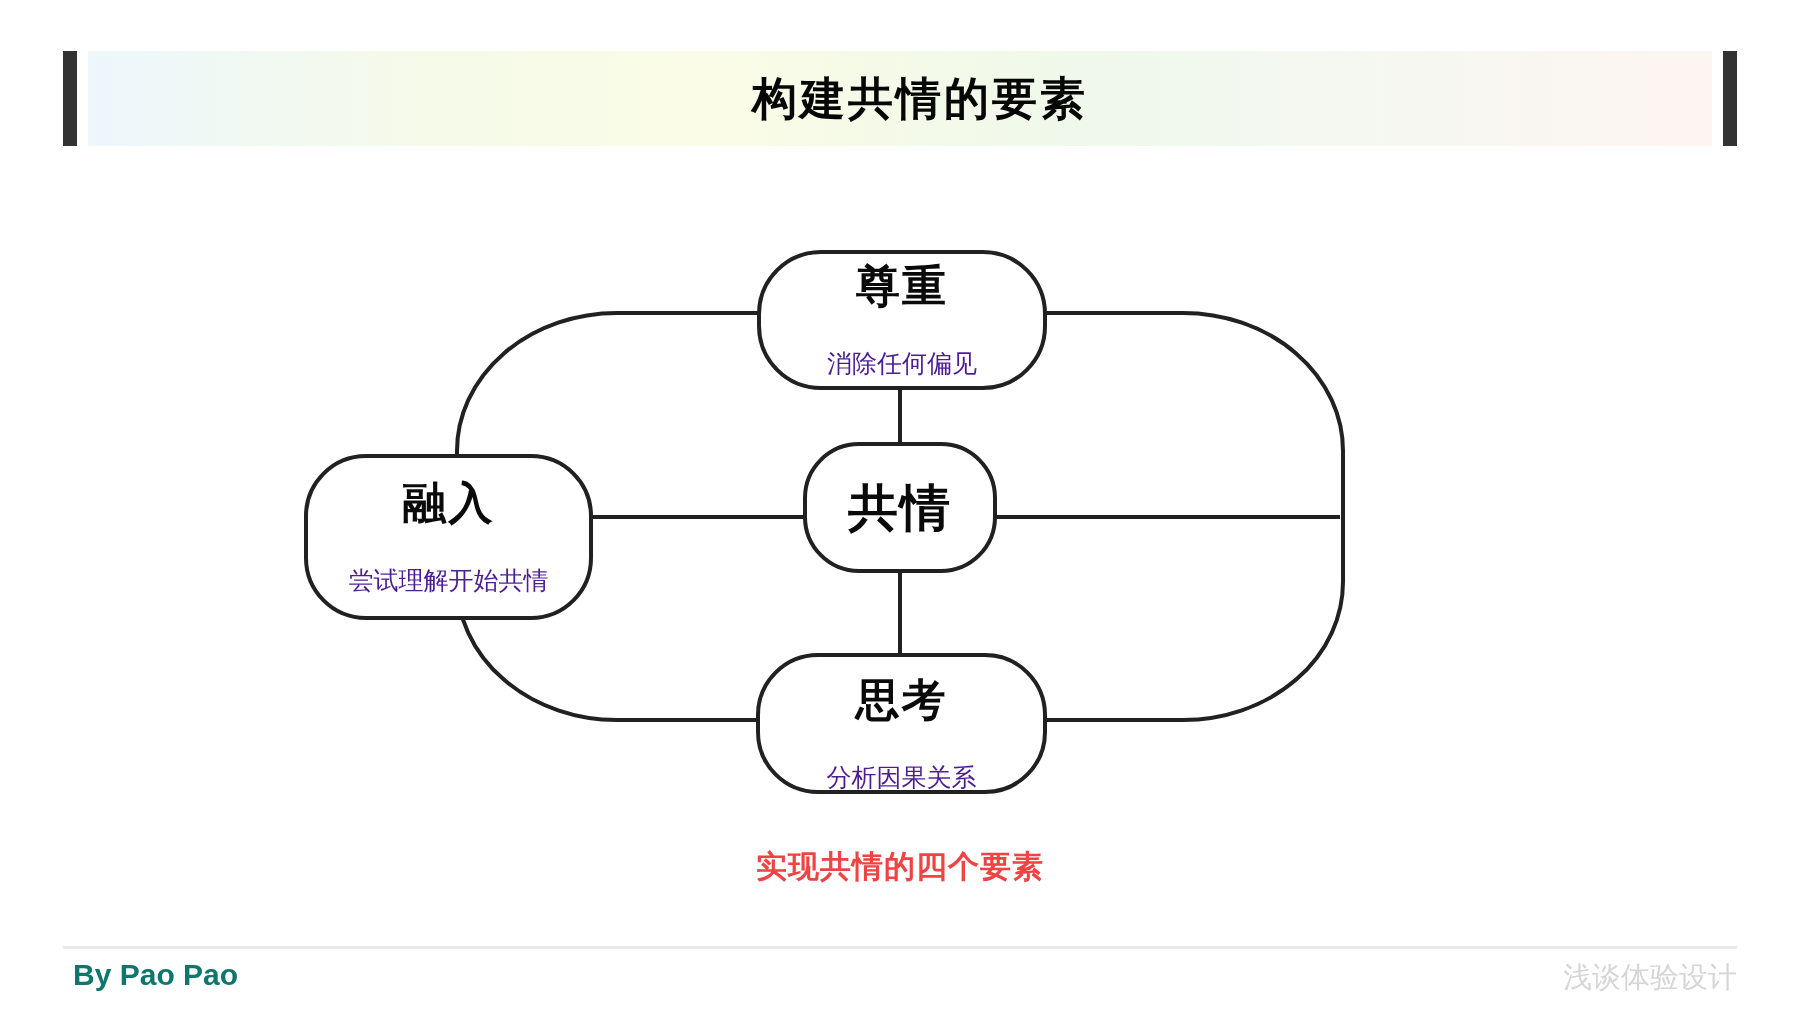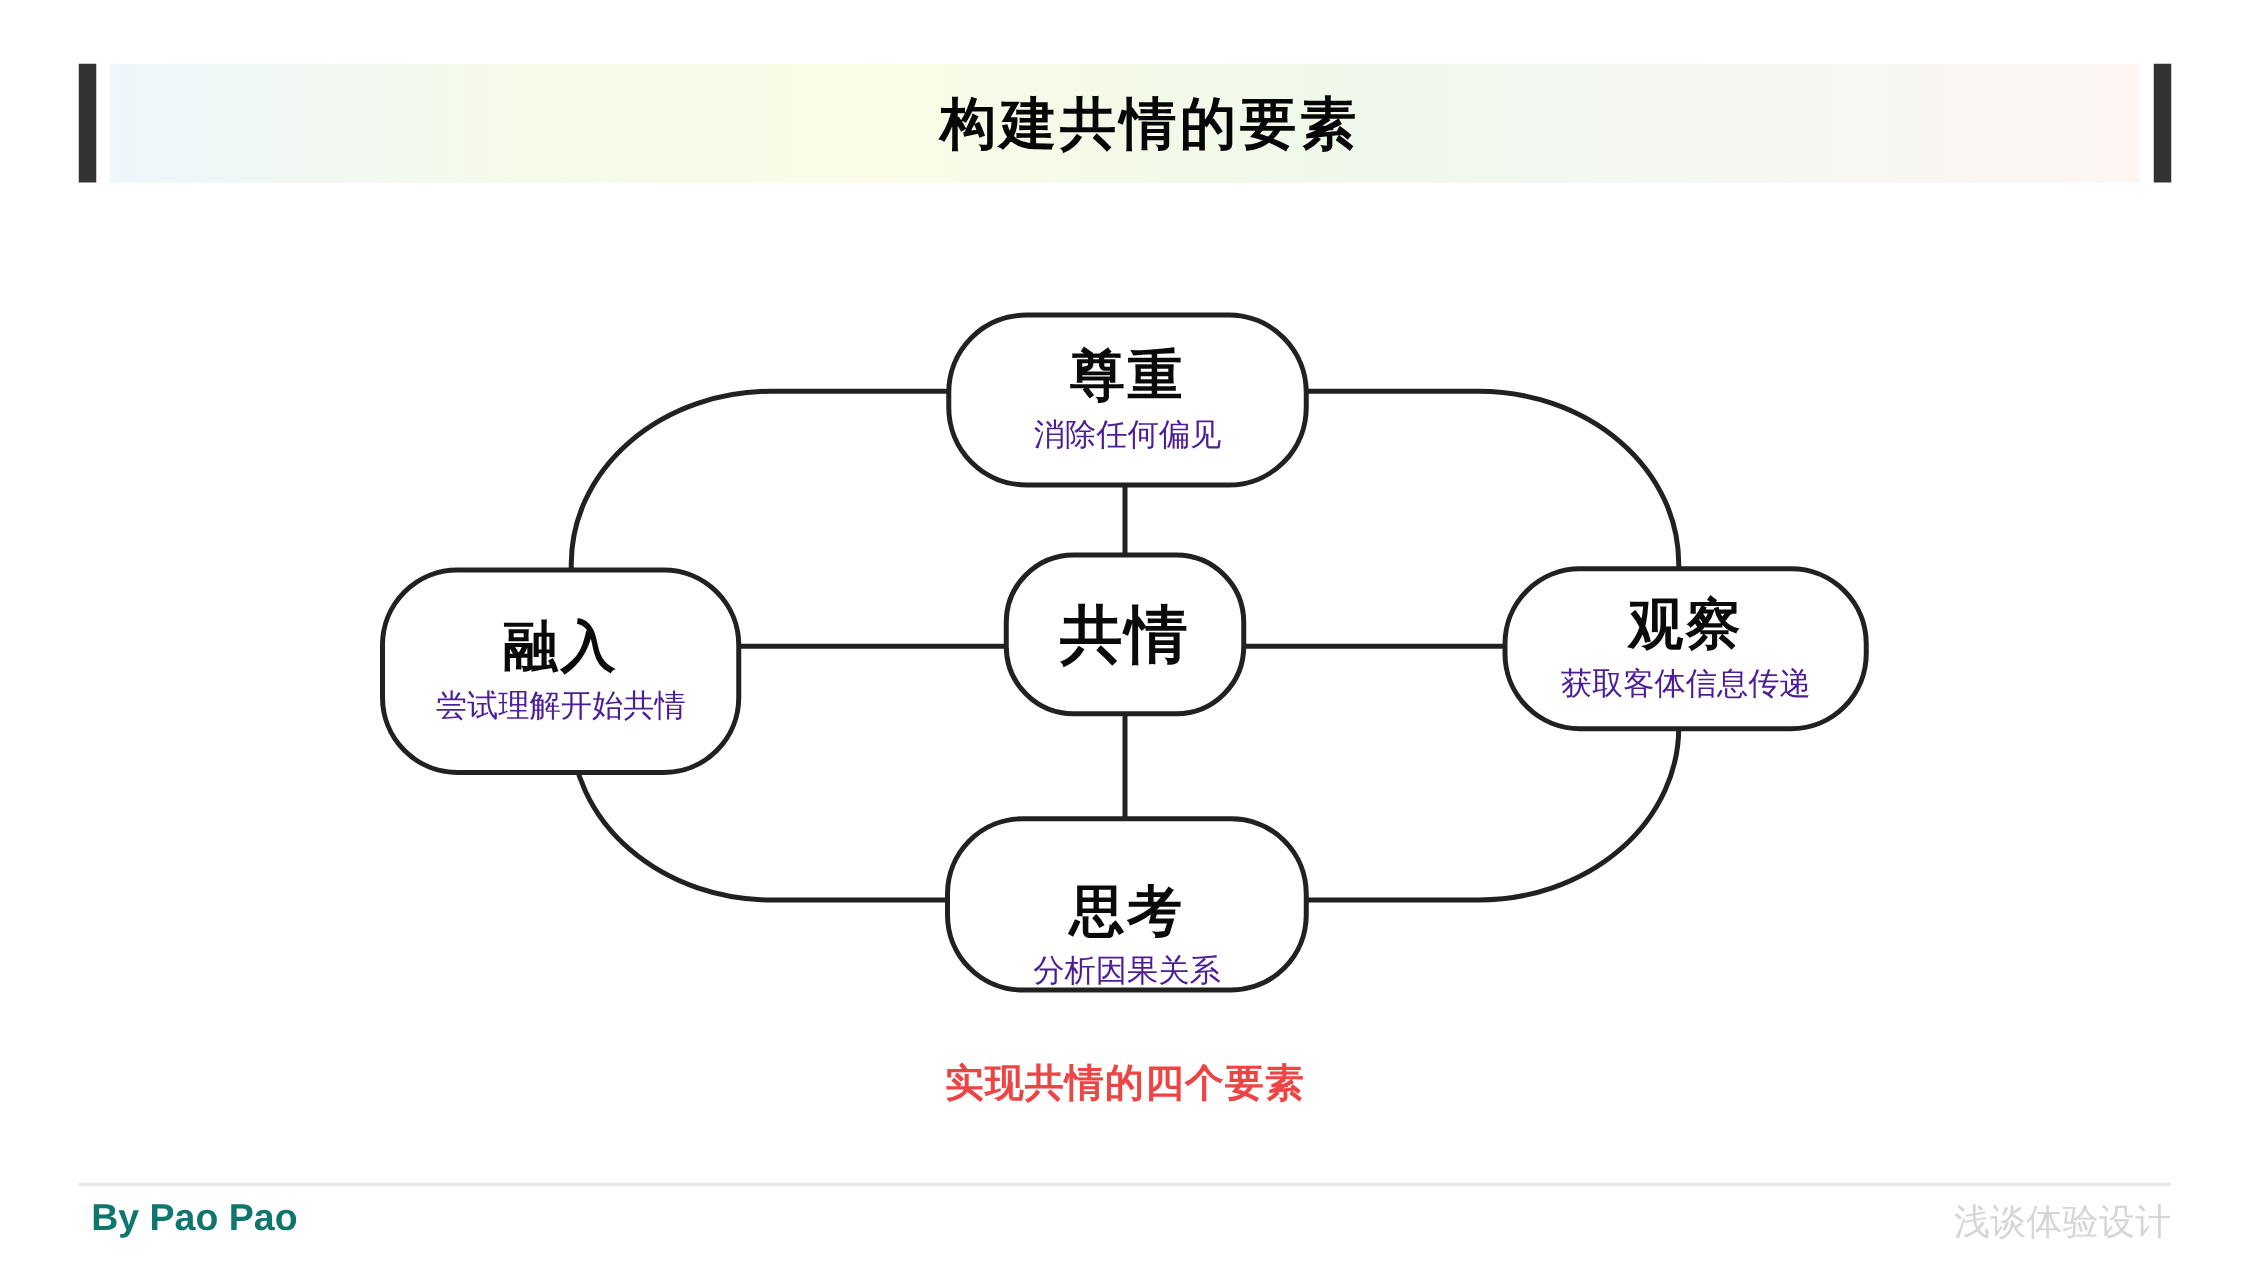--- a/index.html
+++ b/index.html
@@ -63,20 +63,21 @@
   .node {
     position: absolute;
     box-sizing: border-box;
     background: #ffffff;
     border: 4.5px solid #212121;
     display: flex;
     flex-direction: column;
     align-items: center;
     justify-content: center;
     text-align: center;
+    gap: 30px;
   }
   .node-title {
     font-size: 44px;
     font-weight: 900;
     color: #0a0a0a;
     letter-spacing: 2px;
     line-height: 1;
   }
   .node-sub {
     font-size: 25px;
@@ -152,24 +153,20 @@
   <div class="node node-top">
     <div class="node-title">尊重</div>
     <div class="node-sub">消除任何偏见</div>
   </div>
 
   <div class="node node-left">
     <div class="node-title">融入</div>
     <div class="node-sub">尝试理解开始共情</div>
   </div>
 
-  <div class="node node-right">
-    <div class="node-title">观察</div>
-    <div class="node-sub">获取客体信息传递</div>
-  </div>
 
   <div class="node node-bottom">
     <div class="node-title">思考</div>
     <div class="node-sub">分析因果关系</div>
   </div>
 
   <div class="node node-center">
     <div class="node-title">共情</div>
   </div>
 

